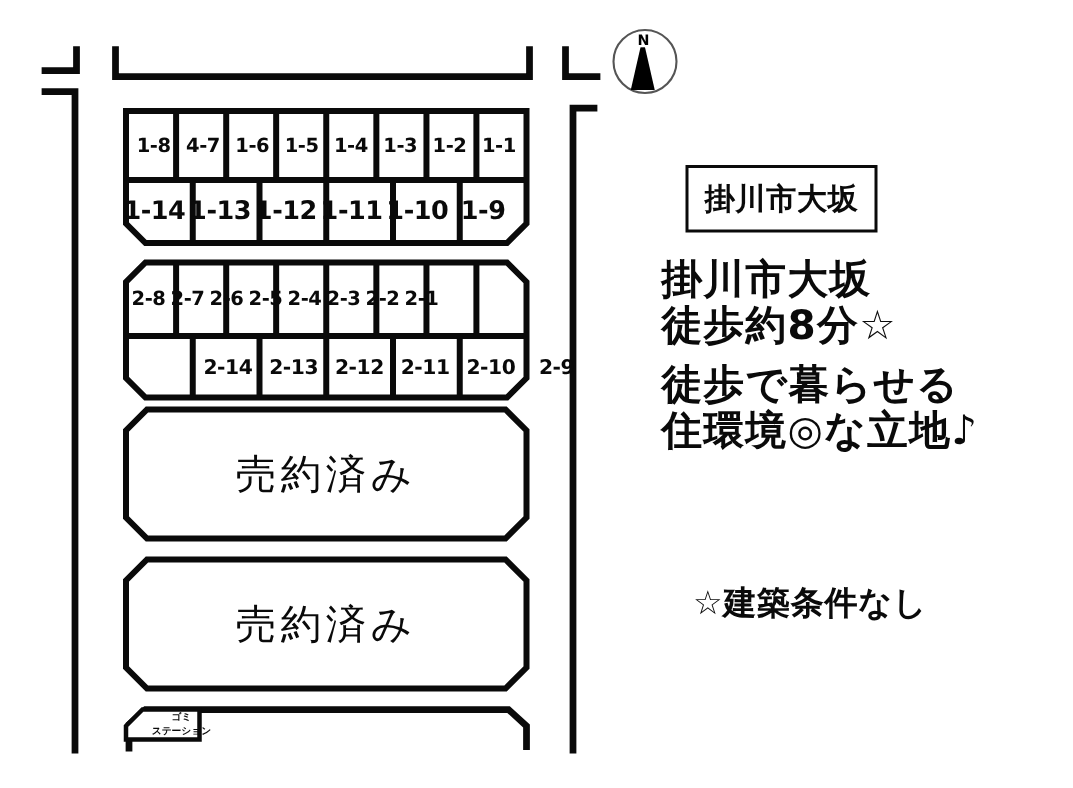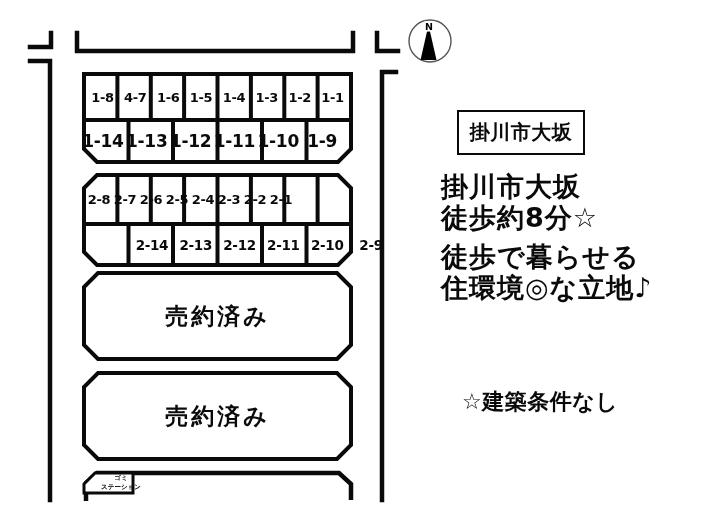--- a/index.html
+++ b/index.html
@@ -17,21 +17,21 @@
   .lot-row{position:absolute;display:flex;font-weight:bold;font-size:13px;letter-spacing:-0.3px;justify-content:center;}
   .lot-row .lot-cell{flex:1;display:flex;align-items:center;justify-content:center;white-space:nowrap;}
   #b1r1{left:86px;top:76px;width:263px;height:42px;}
   #b1r2{left:81px;top:122px;width:263px;height:38px;font-size:17px;}
   #b2r1{left:86px;top:177px;width:208px;height:45px;}
   #b2r2{left:86px;top:226px;width:263px;height:37px;font-size:13.5px;padding-left:44px;}
 
   .sold-label{
     position:absolute;left:84px;width:267px;height:86px;
     display:flex;align-items:center;justify-content:center;
-    font-size:23px;font-weight:bold;letter-spacing:3px;
+    font-size:27px;font-weight:normal;letter-spacing:3px;
   }
   #sold1{top:273px;}
   #sold2{top:373px;}
 
   .pond-label{
     position:absolute;left:84px;top:476px;width:267px;
     text-align:center;font-size:23px;font-weight:bold;letter-spacing:3px;
   }
   .garbage-label{
     position:absolute;left:86px;top:473px;width:56px;height:20px;

